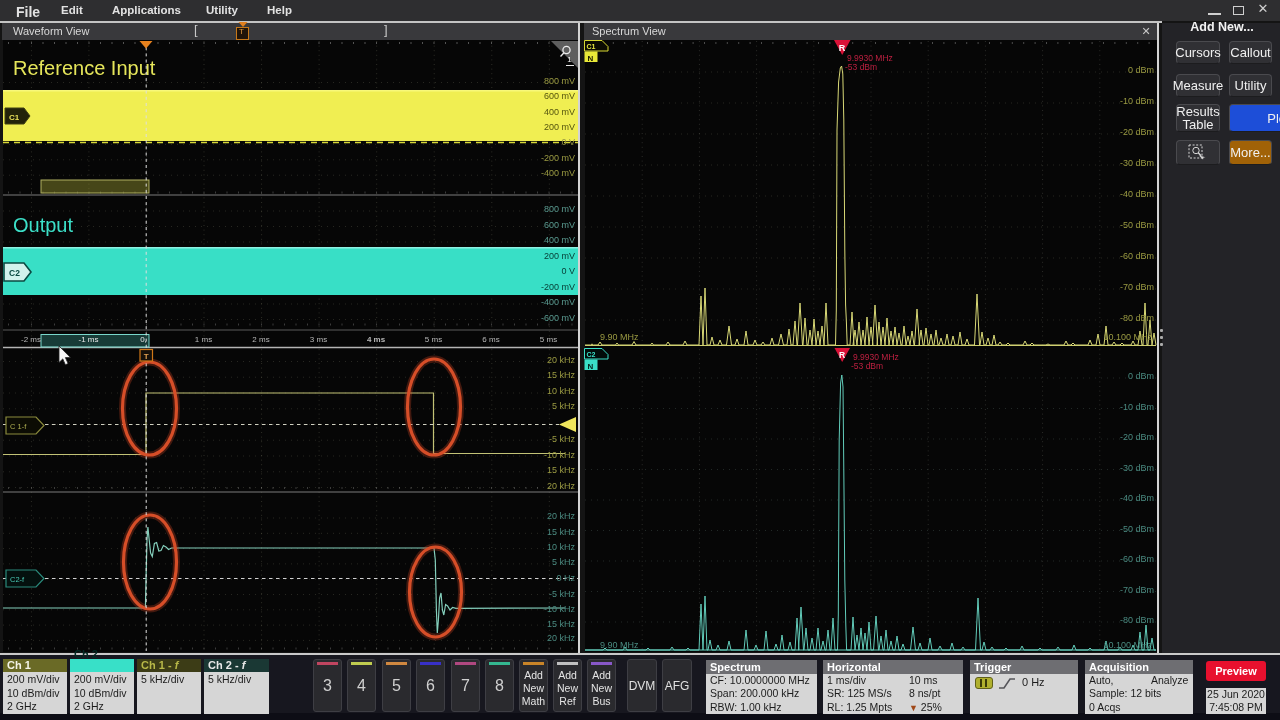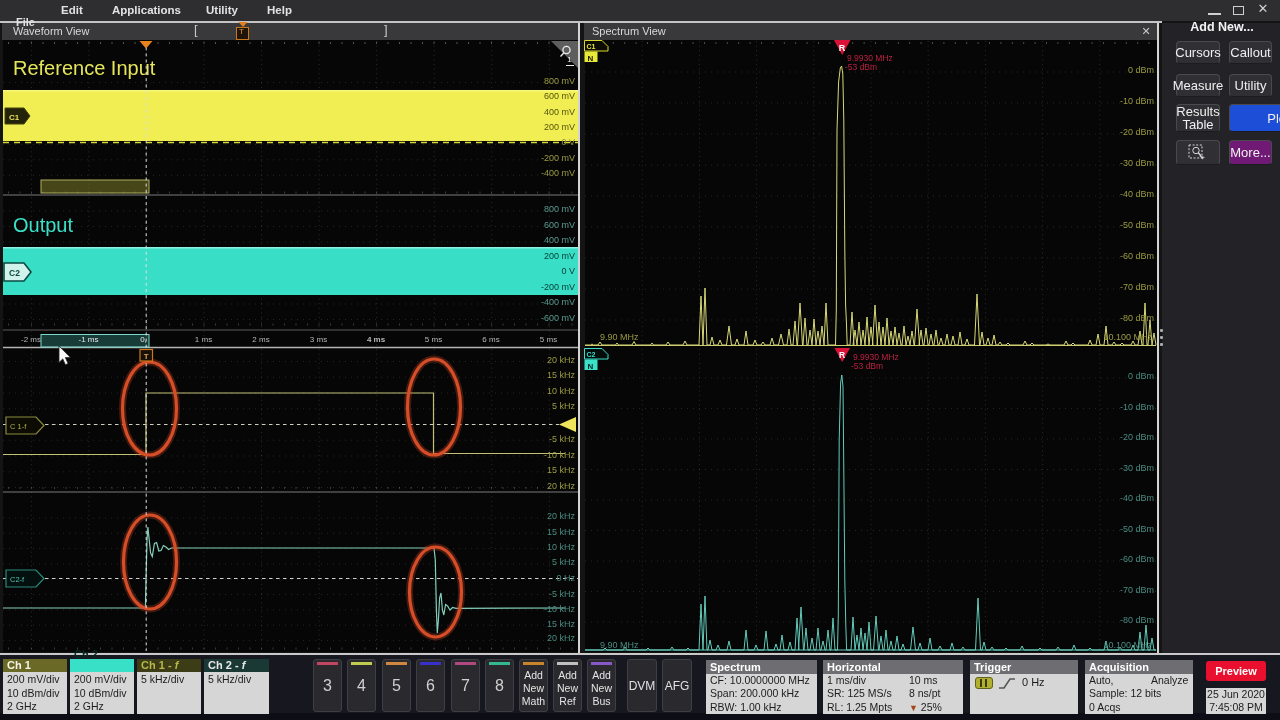--- a/index.html
+++ b/index.html
@@ -21,21 +21,21 @@
 <div style="position:absolute;left:1160px;top:329px;width:3px;height:3px;background:#aaa;border-radius:1px;"></div>
 <div style="position:absolute;left:1160px;top:336px;width:3px;height:3px;background:#aaa;border-radius:1px;"></div>
 <div style="position:absolute;left:1160px;top:343px;width:3px;height:3px;background:#aaa;border-radius:1px;"></div>
 <div style="position:absolute;background:#303034;border:1px solid #4a4a4e;border-bottom-color:#1c1c1e;border-radius:4px;color:#f0f0f0;font-size:13px;display:flex;align-items:center;justify-content:center;text-align:center;line-height:1.0;left:1176px;top:41px;width:42px;height:21px;">Cursors</div>
 <div style="position:absolute;background:#303034;border:1px solid #4a4a4e;border-bottom-color:#1c1c1e;border-radius:4px;color:#f0f0f0;font-size:13px;display:flex;align-items:center;justify-content:center;text-align:center;line-height:1.0;left:1229px;top:41px;width:41px;height:21px;">Callout</div>
 <div style="position:absolute;background:#303034;border:1px solid #4a4a4e;border-bottom-color:#1c1c1e;border-radius:4px;color:#f0f0f0;font-size:13px;display:flex;align-items:center;justify-content:center;text-align:center;line-height:1.0;left:1176px;top:74px;width:42px;height:21px;">Measure</div>
 <div style="position:absolute;background:#303034;border:1px solid #4a4a4e;border-bottom-color:#1c1c1e;border-radius:4px;color:#f0f0f0;font-size:13px;display:flex;align-items:center;justify-content:center;text-align:center;line-height:1.0;left:1229px;top:74px;width:41px;height:21px;">Utility</div>
 <div style="position:absolute;background:#303034;border:1px solid #4a4a4e;border-bottom-color:#1c1c1e;border-radius:4px;color:#f0f0f0;font-size:13px;display:flex;align-items:center;justify-content:center;text-align:center;line-height:1.0;left:1176px;top:104px;width:42px;height:26px;">Results<br>Table</div>
 <div style="position:absolute;background:#1d4ed8;border:1px solid #4a4a4e;border-bottom-color:#1c1c1e;border-radius:4px;color:#f0f0f0;font-size:13px;display:flex;align-items:center;justify-content:center;text-align:center;line-height:1.0;left:1229px;top:104px;width:41px;height:26px;padding-left:28px;">Plot</div>
 <div style="position:absolute;background:#303034;border:1px solid #4a4a4e;border-bottom-color:#1c1c1e;border-radius:4px;color:#f0f0f0;font-size:13px;display:flex;align-items:center;justify-content:center;text-align:center;line-height:1.0;left:1176px;top:140px;width:42px;height:23px;"></div>
-<div style="position:absolute;background:#701a75;border:1px solid #4a4a4e;border-bottom-color:#1c1c1e;border-radius:4px;color:#f0f0f0;font-size:13px;display:flex;align-items:center;justify-content:center;text-align:left;line-height:1.0;left:1229px;top:140px;width:41px;height:23px;">More...</div>
+<div style="position:absolute;background:#a16207;border:1px solid #4a4a4e;border-bottom-color:#1c1c1e;border-radius:4px;color:#f0f0f0;font-size:13px;display:flex;align-items:center;justify-content:center;text-align:left;line-height:1.0;left:1229px;top:140px;width:41px;height:23px;">More...</div>
 <div style="position:absolute;left:0;top:653px;width:1280px;height:2px;background:#c9c9c9;"></div>
 <div style="position:absolute;left:0;top:655px;width:1280px;height:65px;background:#17171f;"></div>
 <div style="position:absolute;left:0;top:713px;width:1280px;height:7px;background:#0d0d15;"></div>
 <div style="position:absolute;left:3px;top:659px;width:64px;height:13px;background:#6a6a26;"></div>
 <div style="position:absolute;left:3px;top:672px;width:64px;height:42px;background:#d6d6d6;color:#1c1c1c;font-size:10.5px;line-height:13.5px;padding:1px 0 0 4px;box-sizing:border-box;">200 mV/div<br>10 dBm/div<br>2 GHz</div>
 <div style="position:absolute;left:70px;top:659px;width:64px;height:13px;background:#38e0c8;"></div>
 <div style="position:absolute;left:70px;top:672px;width:64px;height:42px;background:#d6d6d6;color:#1c1c1c;font-size:10.5px;line-height:13.5px;padding:1px 0 0 4px;box-sizing:border-box;">200 mV/div<br>10 dBm/div<br>2 GHz</div>
 <div style="position:absolute;left:137px;top:659px;width:64px;height:13px;background:#3c3c16;"></div>
 <div style="position:absolute;left:137px;top:672px;width:64px;height:42px;background:#d6d6d6;color:#1c1c1c;font-size:10.5px;line-height:13.5px;padding:1px 0 0 4px;box-sizing:border-box;">5 kHz/div</div>
 <div style="position:absolute;left:204px;top:659px;width:65px;height:13px;background:#1a3834;"></div>
@@ -167,21 +167,21 @@
     <line x1="585" y1="530.5" x2="1156" y2="530.5" stroke="rgba(180,220,210,0.17)" stroke-width="1" stroke-dasharray="1 5"></line>
     <line x1="585" y1="561.0" x2="1156" y2="561.0" stroke="rgba(180,220,210,0.17)" stroke-width="1" stroke-dasharray="1 5"></line>
     <line x1="585" y1="591.5" x2="1156" y2="591.5" stroke="rgba(180,220,210,0.17)" stroke-width="1" stroke-dasharray="1 5"></line>
     <line x1="585" y1="622.0" x2="1156" y2="622.0" stroke="rgba(180,220,210,0.17)" stroke-width="1" stroke-dasharray="1 5"></line>
     <path d="M585,345 L590.5,345 L592,344 L593.5,345 L598,345 L600,342 L602,345 L615.5,345 L617,343 L618.5,345 L632,345 L634,341.5 L636,345 L650.5,345 L652,343 L653.5,345 L666,345 L668,342 L670,345 L683,345 L685,341 L687,345 L699,345 L701,296 L703,345 L703,345 L705,288 L707,345 L710,345 L712,337 L714,345 L718,345 L720,340 L722,345 L726.5,345 L729,326 L731.5,345 L735,345 L737,339 L739,345 L744,345 L746,331 L748,345 L753,345 L755,340 L757,345 L761,345 L763,342 L765,345 L770,345 L772,338 L774,345 L778.5,345 L781,334 L783.5,345 L787,345 L789,329 L791,345 L793,345 L795,321 L797,345 L797.5,345 L800,303 L802.5,345 L803,345 L805,318 L807,345 L808,345 L810,330 L812,345 L812,345 L814,319 L816,345 L816,345 L818,331 L820,345 L820,345 L822,326 L824,345 L824,345 L826,303 L828,345 L835.5,345 L836.3,310 L837,130 L838.6,82 L840.3,68 L841.6,66 L842.8,74 L843.8,120 L844.8,250 L845.6,305 L846.4,322 L847.2,345 L850,345 L852,312 L854,345 L853,345 L855,330 L857,345 L857,345 L859,322 L861,345 L861,345 L863,330 L865,345 L865,345 L867,317 L869,345 L869,345 L871,327 L873,345 L872.5,345 L875,305 L877.5,345 L877,345 L879,322 L881,345 L881,345 L883,327 L885,345 L885,345 L887,318 L889,345 L889,345 L891,331 L893,345 L893,345 L895,327 L897,345 L897,345 L899,333 L901,345 L902,345 L904,326 L906,345 L906,345 L908,336 L910,345 L910,345 L912,331 L914,345 L914.5,345 L917,309 L919.5,345 L919,345 L921,330 L923,345 L924,345 L926,328 L928,345 L929,345 L931,334 L933,345 L934,345 L936,330 L938,345 L939,345 L941,338 L943,345 L945,345 L947,334 L949,345 L951,345 L953,336 L955,345 L958,345 L960,332 L962,345 L965,345 L967,339 L969,345 L974.5,345 L977,294 L979.5,345 L980,345 L982,332 L984,345 L986,345 L988,338 L990,345 L992,345 L994,335 L996,345 L998,345 L1000,342 L1002,345 L1006,345 L1008,343 L1010,345 L1023,345 L1025,341 L1027,345 L1030,345 L1032,343 L1034,345 L1046,345 L1048,344 L1050,345 L1064,345 L1066,341 L1068,345 L1071,345 L1073,343 L1075,345 L1088,345 L1090,340 L1092,345 L1096,345 L1098,334 L1100,345 L1104,345 L1106,326 L1108,345 L1112,345 L1114,342 L1116,345 L1120,345 L1122,343 L1124,345 L1131,345 L1133,341 L1135,345 L1138,345 L1140,331 L1142,345 L1143,345 L1145,303 L1147,345 L1148,345 L1150,320 L1152,345 L1152,345 L1154,333 L1156,345 L1156,345" fill="none" stroke="#d8d876" stroke-width="1"></path>
     <line x1="585" y1="345.5" x2="1156" y2="345.5" stroke="#cfcf70" stroke-width="1.2"></line>
     <path d="M585,650 L603,650 L605,648 L607,650 L623,650 L625,647 L627,650 L646,650 L648,648 L650,650 L670,650 L672,647 L674,650 L686,650 L688,648 L690,650 L699,650 L701,604 L703,650 L703,650 L705,596 L707,650 L708,650 L710,640 L712,650 L716,650 L718,645 L720,650 L727,650 L729,641 L731,650 L744,650 L746,630 L748,650 L754,650 L756,645 L758,650 L764,650 L766,631 L768,650 L774,650 L776,644 L778,650 L780,650 L782,635 L784,650 L788,650 L790,642 L792,650 L795,650 L797,618 L799,650 L798.5,650 L801,607 L803.5,650 L804,650 L806,628 L808,650 L810,650 L812,638 L814,650 L816,650 L818,628 L820,650 L821,650 L823,641 L825,650 L826,650 L828,630 L830,650 L831,650 L833,618 L835,650 L837.5,650 L838.3,615 L839.2,440 L840.6,383 L841.8,375 L843,387 L843.8,470 L844.8,580 L845.8,625 L846.6,650 L851,650 L853,617 L855,650 L855,650 L857,635 L859,650 L859,650 L861,628 L863,650 L863,650 L865,633 L867,650 L867,650 L869,622 L871,650 L873.5,650 L876,616 L878.5,650 L879,650 L881,636 L883,650 L884,650 L886,630 L888,650 L889,650 L891,641 L893,650 L895,650 L897,636 L899,650 L901,650 L903,644 L905,650 L910.5,650 L913,627 L915.5,650 L918,650 L920,643 L922,650 L928,650 L930,638 L932,650 L938,650 L940,646 L942,650 L950,650 L952,643 L954,650 L961,650 L963,647 L965,650 L975.5,650 L978,598 L980.5,650 L982,650 L984,642 L986,650 L990,650 L992,647 L994,650 L1004,650 L1006,648 L1008,650 L1020,650 L1022,646 L1024,650 L1038,650 L1040,648 L1042,650 L1056,650 L1058,647 L1060,650 L1072,650 L1074,645 L1076,650 L1088,650 L1090,648 L1092,650 L1104,650 L1106,641 L1108,650 L1118,650 L1120,647 L1122,650 L1131,650 L1133,645 L1135,650 L1138,650 L1140,632 L1142,650 L1144,650 L1146,625 L1148,650 L1150,650 L1152,638 L1154,650 L1156,650" fill="none" stroke="#62ccba" stroke-width="1"></path>
     <line x1="585" y1="650" x2="1156" y2="650" stroke="#62ccba" stroke-width="1.2"></line>
 </svg>
 <div style="position:absolute;left:0;top:0;width:1280px;height:720px;z-index:4;">
-<div style="position:absolute;left:16px;top:16px;text-align:center;font-size:11px;color:#e2e2e2;font-weight:700;letter-spacing:0;line-height:1.1;white-space:nowrap;">File</div>
+<div style="position:absolute;left:16px;top:5px;text-align:center;font-size:14px;color:#e2e2e2;font-weight:700;letter-spacing:0;line-height:1.1;white-space:nowrap;">File</div>
     <div style="position:absolute;left:61px;top:3.9px;text-align:left;font-size:11.5px;color:#e2e2e2;font-weight:700;letter-spacing:0;line-height:1.1;white-space:nowrap;">Edit</div>
     <div style="position:absolute;left:112px;top:3.9px;text-align:left;font-size:11.5px;color:#e2e2e2;font-weight:700;letter-spacing:0;line-height:1.1;white-space:nowrap;">Applications</div>
     <div style="position:absolute;left:206px;top:3.9px;text-align:left;font-size:11.5px;color:#e2e2e2;font-weight:700;letter-spacing:0;line-height:1.1;white-space:nowrap;">Utility</div>
     <div style="position:absolute;left:267px;top:3.9px;text-align:left;font-size:11.5px;color:#e2e2e2;font-weight:700;letter-spacing:0;line-height:1.1;white-space:nowrap;">Help</div>
     <div style="position:absolute;left:1253.0px;top:1.9px;width:20px;text-align:center;font-size:13px;color:#cfcfcf;font-weight:400;letter-spacing:0;line-height:1.1;white-space:nowrap;">✕</div>
     <div style="position:absolute;left:13px;top:24.7px;text-align:left;font-size:11px;color:#d8d8d8;font-weight:400;letter-spacing:0;line-height:1.1;white-space:nowrap;">Waveform View</div>
     <div style="position:absolute;left:194px;top:23.4px;text-align:left;font-size:13px;color:#c8c8c8;font-weight:400;letter-spacing:0;line-height:1.1;white-space:nowrap;">[</div>
     <div style="position:absolute;left:384px;top:23.4px;text-align:left;font-size:13px;color:#c8c8c8;font-weight:400;letter-spacing:0;line-height:1.1;white-space:nowrap;">]</div>
     <div style="position:absolute;left:235.5px;top:28.0px;width:12px;text-align:center;font-size:8px;color:#e0963c;font-weight:400;letter-spacing:0;line-height:1.1;white-space:nowrap;">T</div>
     <div style="position:absolute;left:592px;top:24.7px;text-align:left;font-size:11px;color:#d8d8d8;font-weight:400;letter-spacing:0;line-height:1.1;white-space:nowrap;">Spectrum View</div>

